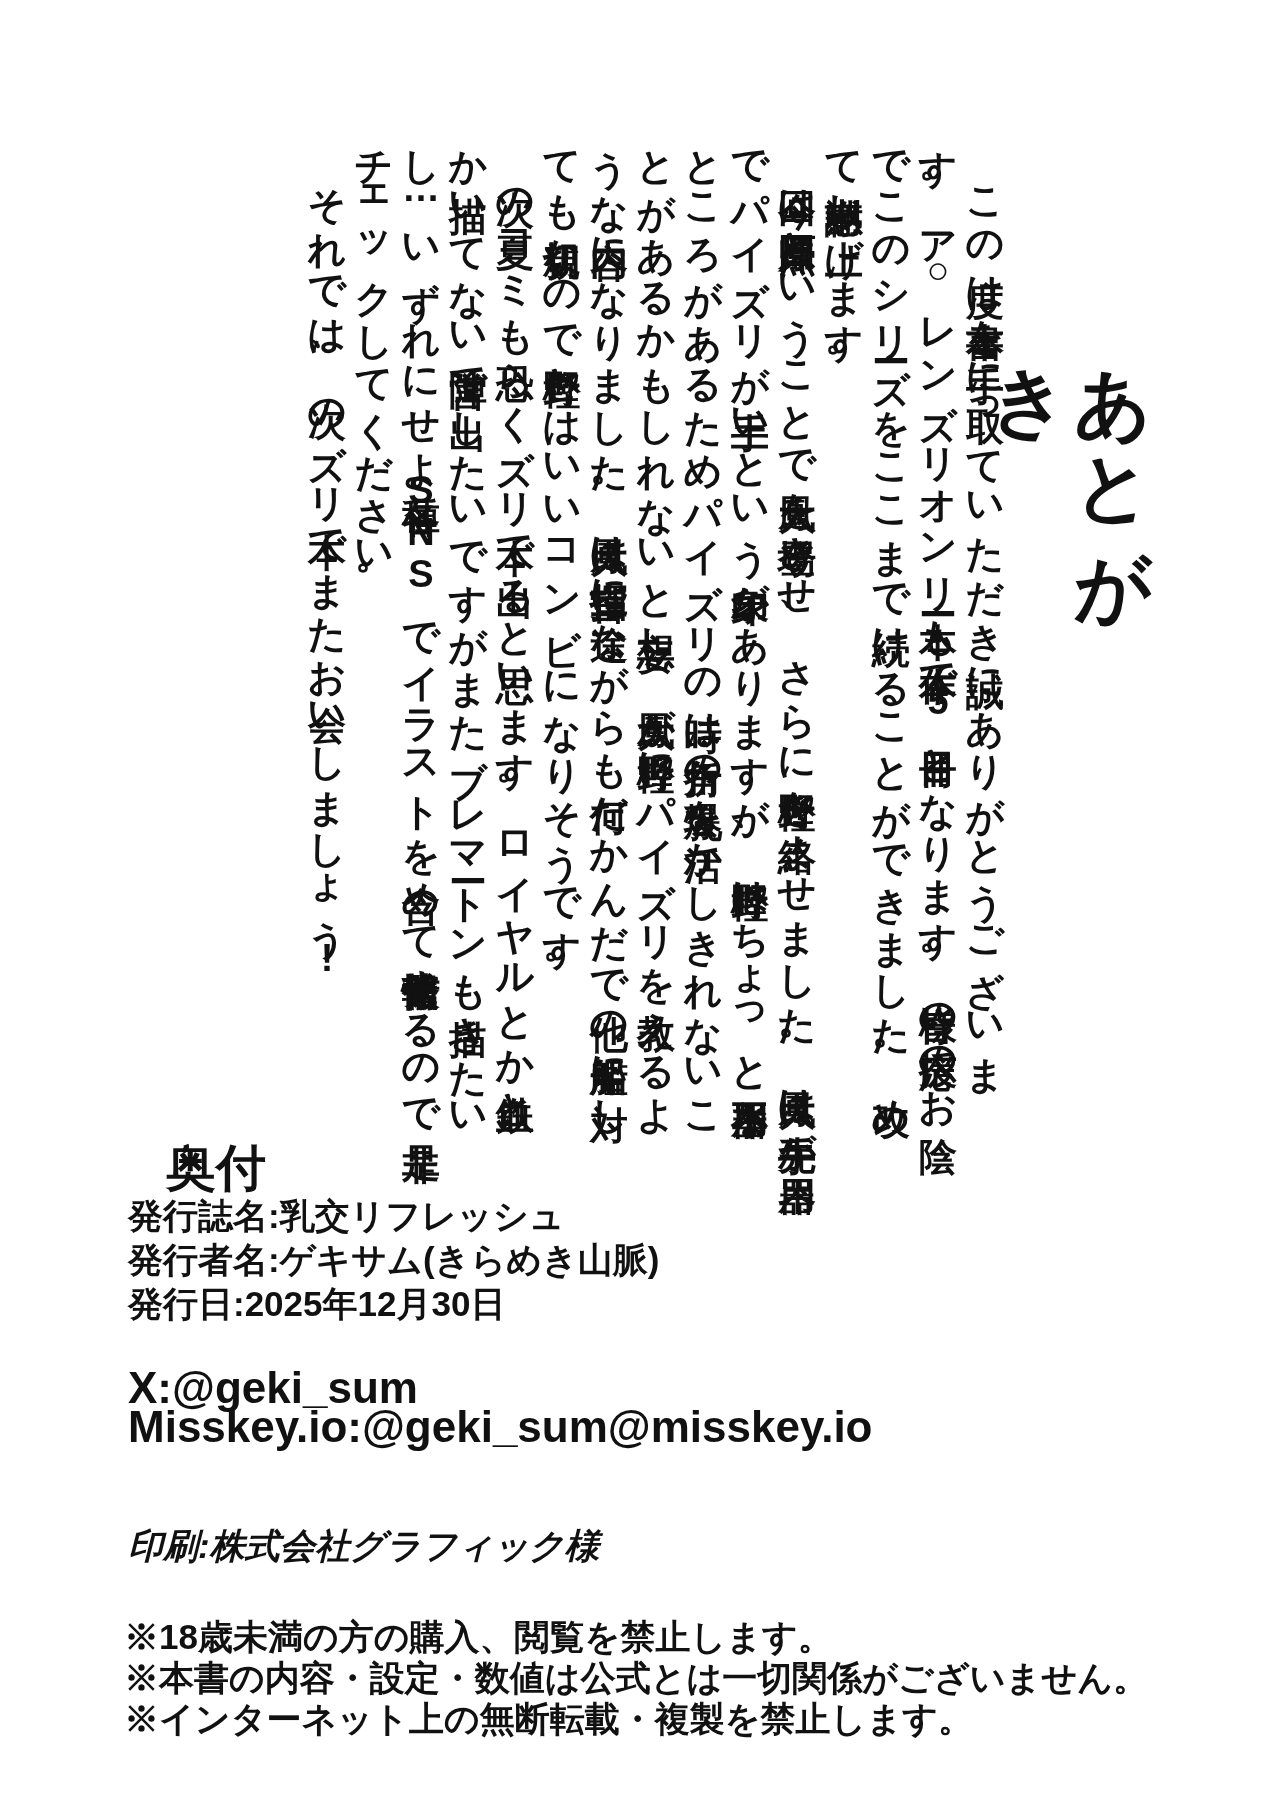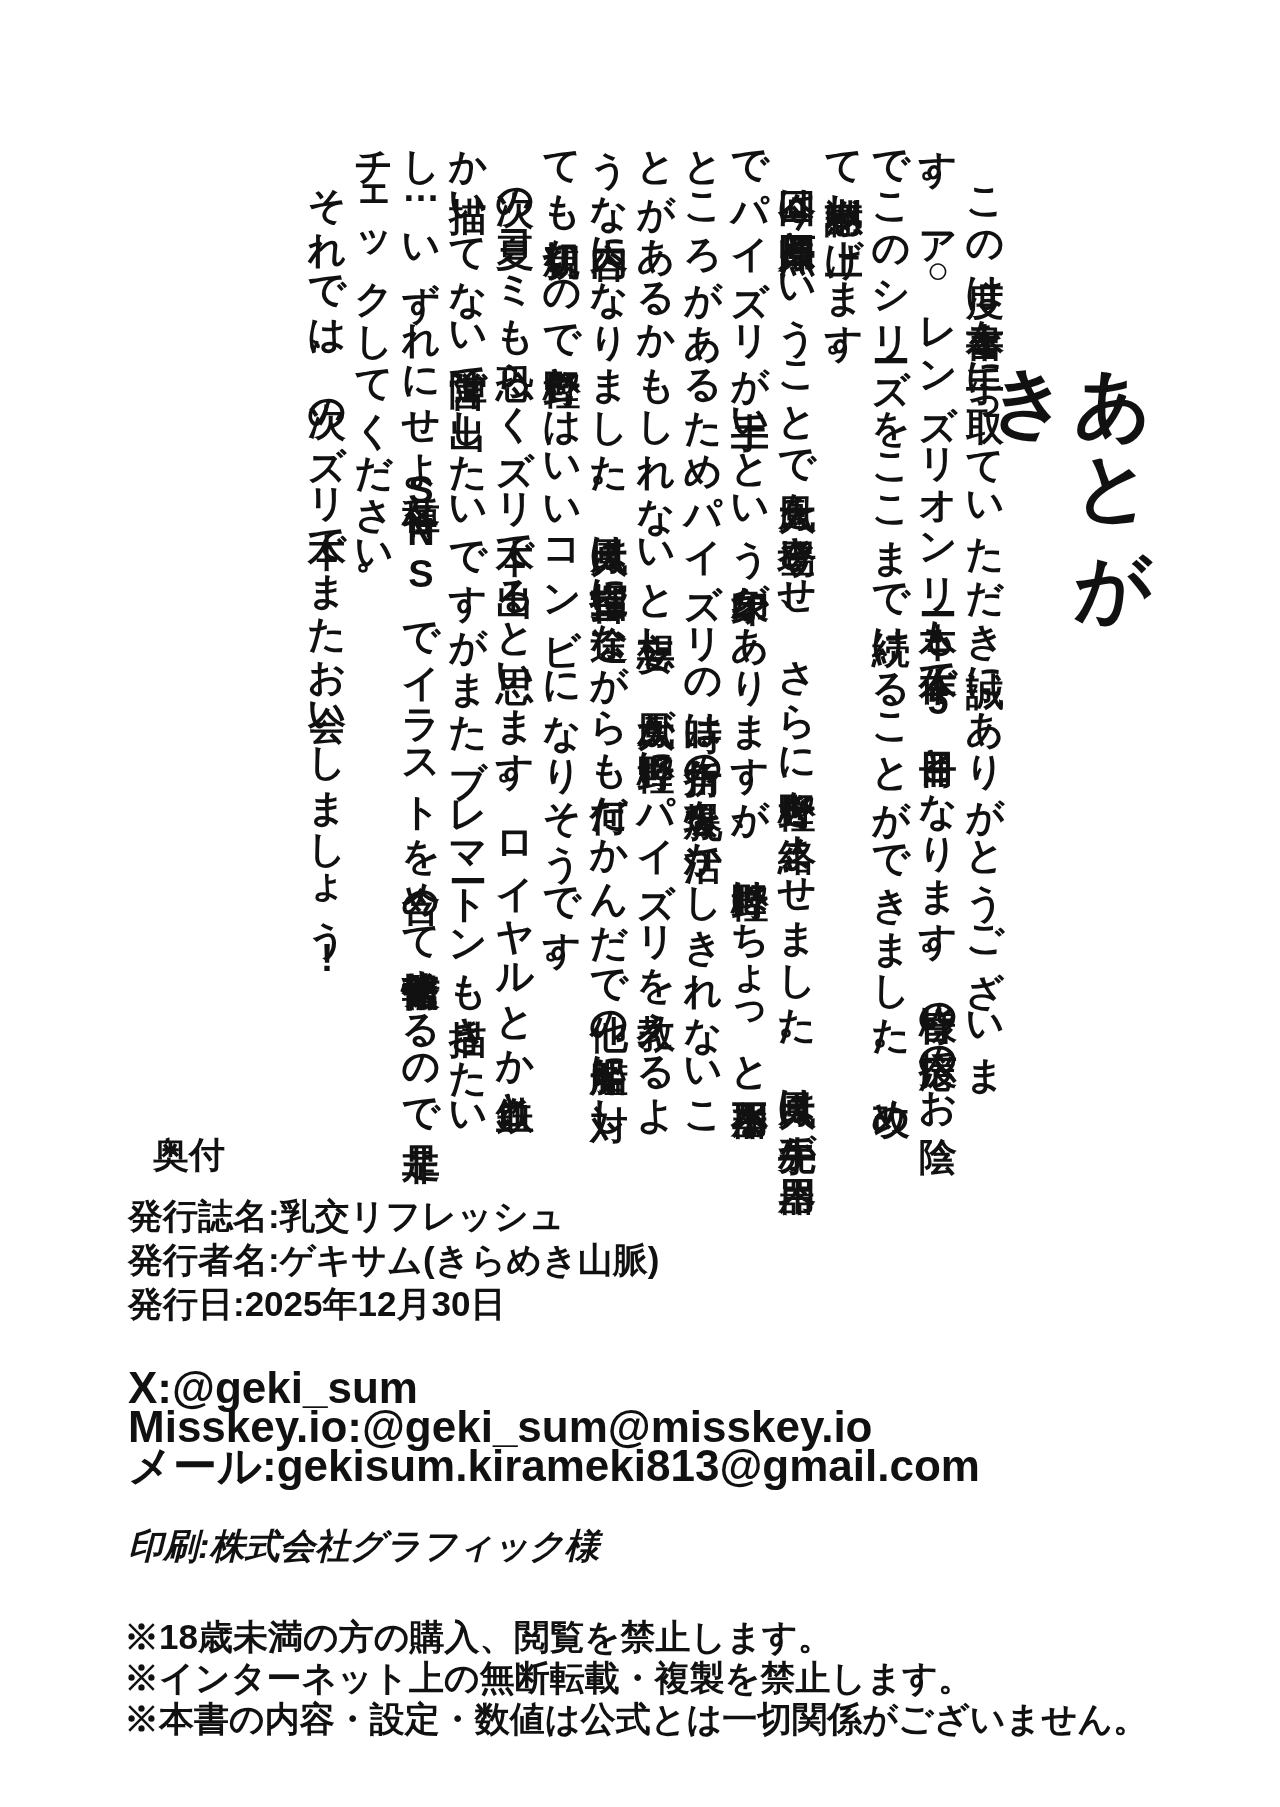--- a/index.html
+++ b/index.html
@@ -45,22 +45,22 @@
   }
   .afterword-body p {
     margin: 0;
     padding: 0;
     text-indent: 1em;
   }
   .colophon-heading {
     position: absolute;
     left: 152px;
     top: 1126px;
-    margin: 1px;
-    font-size: 36px;
+    margin: 14px;
+    font-size: 50px;
     line-height: 56px;
   }
   .publication-block {
     position: absolute;
     left: 128px;
     top: 1194px;
     font-size: 35px;
     line-height: 44px;
   }
   .contact-block {
@@ -112,24 +112,23 @@
 
   <div class="publication-block">
     <p>発行誌名:乳交リフレッシュ</p>
     <p>発行者名:ゲキサム(きらめき山脈)</p>
     <p>発行日:2025年12月30日</p>
   </div>
 
   <div class="contact-block">
     <p>X:@geki_sum</p>
     <p>Misskey.io:@geki_sum@misskey.io</p>
-    <p>メール:gekisum.kirameki813@gmail.com</p>
   </div>
 
   <p class="printer-line">印刷:株式会社グラフィック様</p>
 
   <div class="disclaimer-block">
     <p>※18歳未満の方の購入、閲覧を禁止します。</p>
+    <p>※本書の内容・設定・数値は公式とは一切関係がございません。</p>
     <p>※インターネット上の無断転載・複製を禁止します。</p>
-    <p>※本書の内容・設定・数値は公式とは一切関係がございません。</p>
   </div>
 
 </div>
 
 </body></html>

